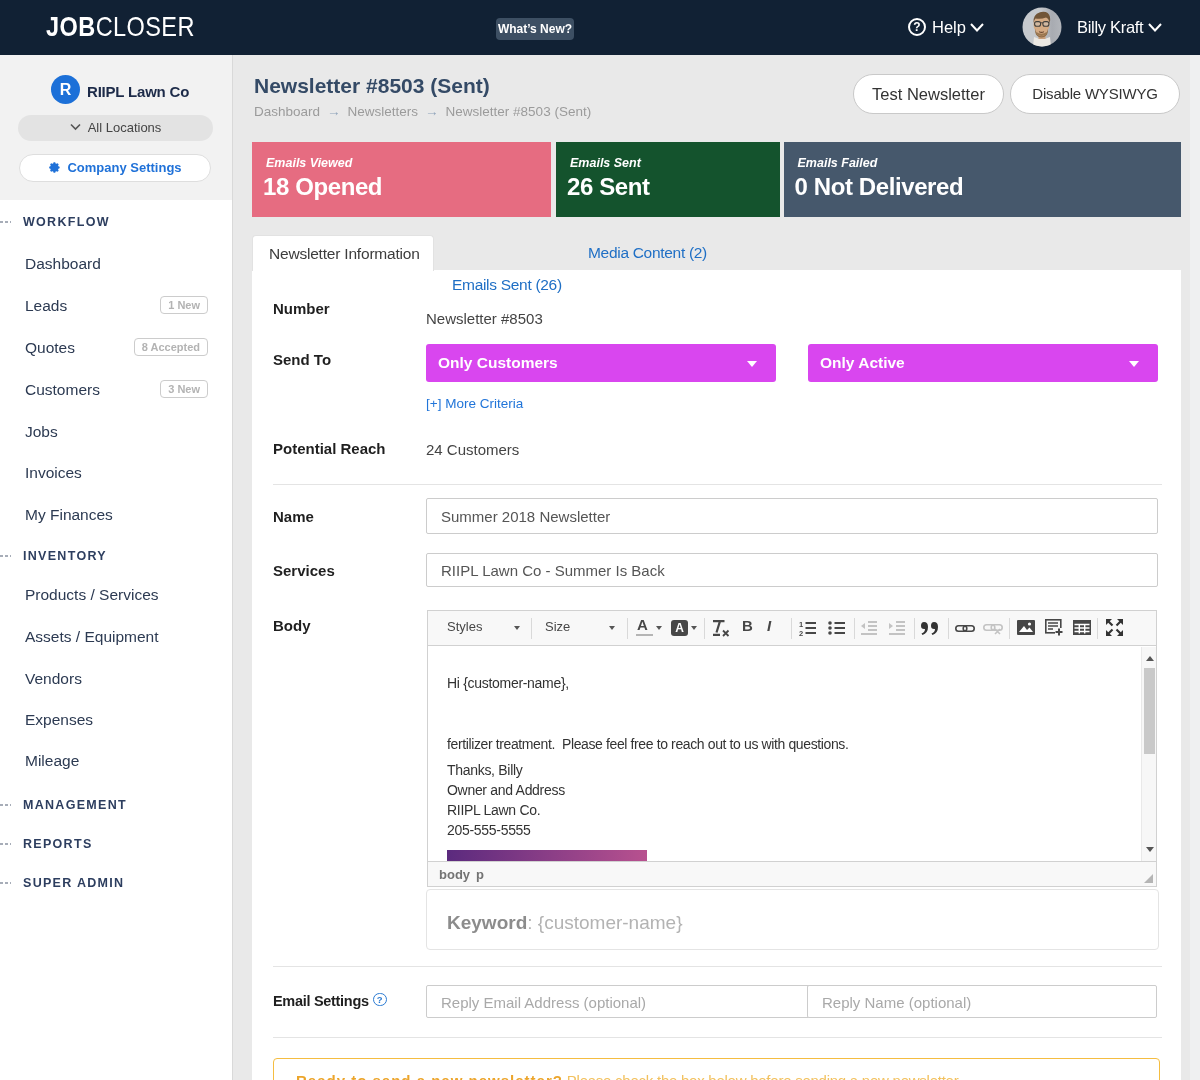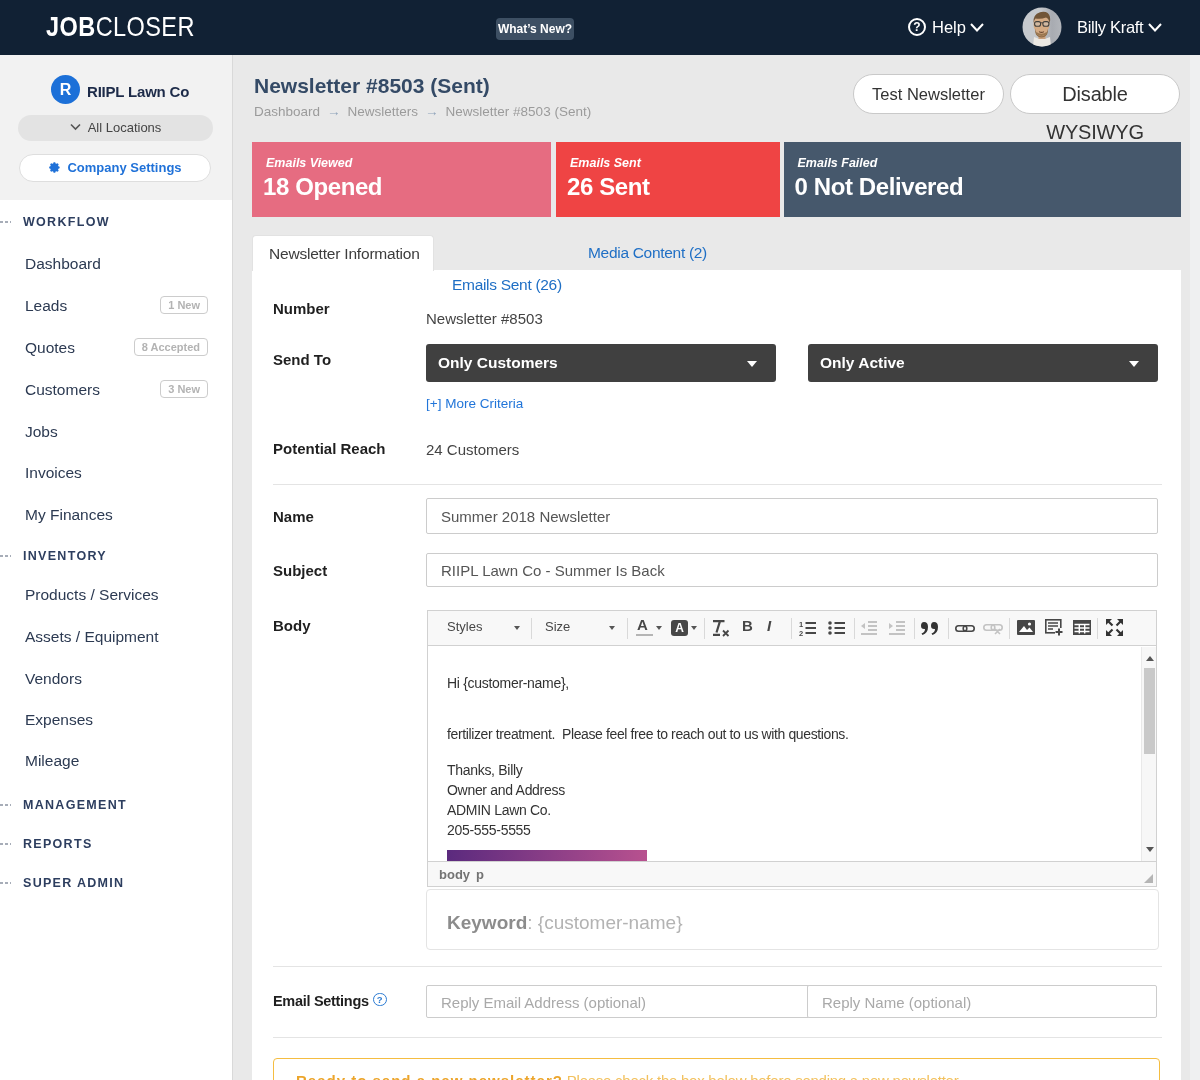--- a/index.html
+++ b/index.html
@@ -43,21 +43,21 @@
   .slab { position:absolute; left:14px; top:14px; font-size:12.5px; font-style:italic; font-weight:700; color:#fff; }
   .sbig { position:absolute; left:11px; top:31px; font-size:24px; letter-spacing:-0.4px; font-weight:700; color:#fff; }
 
   
   .tab-act { position:absolute; left:252px; top:235px; width:182px; height:36px; background:#fff; border:1px solid #e2e2e2; border-bottom:none; border-radius:4px 4px 0 0; font-size:15.5px; letter-spacing:-0.2px; color:#3c3c3c; line-height:36px; padding-left:16px; }
   .tab { position:absolute; top:244px; font-size:15.5px; letter-spacing:-0.3px; color:#1f6fc5; }
   .panel { position:absolute; left:252px; top:270px; width:929px; height:810px; background:#fff; }
 
   .lbl { position:absolute; font-size:15px; font-weight:700; color:#1f1f1f; }
   .val { position:absolute; font-size:15px; color:#444; }
-  .dd { position:absolute; top:344px; width:350px; height:38px; background:#404040; border-radius:3px; color:#fff; font-size:15.5px; font-weight:700; line-height:38px; padding-left:12px; }
+  .dd { position:absolute; top:344px; width:350px; height:38px; background:#d946ef; border-radius:3px; color:#fff; font-size:15.5px; font-weight:700; line-height:38px; padding-left:12px; }
   .ddcaret { position:absolute; top:17px; width:0; height:0; border-left:5.5px solid transparent; border-right:5.5px solid transparent; border-top:6px solid #fff; }
   .hr { position:absolute; left:273px; width:889px; height:1px; background:#e4e4e4; }
   .inp { position:absolute; border:1px solid #ccc; border-radius:2px; background:#fff; font-size:15px; color:#555; }
   .inp span { position:absolute; left:14px; }
   .ph { color:#a9a9a9; }
 
   
   .editor { position:absolute; left:427px; top:610px; width:730px; height:277px; border:1px solid #d1d1d1; background:#fff; }
   .etoolbar { position:absolute; left:0; top:0; width:728px; height:35px; background:#f8f8f8; border-bottom:1px solid #d1d1d1; }
   .tsep { position:absolute; top:7px; width:1px; height:21px; background:#d9d9d9; }
@@ -153,27 +153,27 @@
     <div class="nh" style="top:782px;">REPORTS</div>
   <div class="dash" style="top:827px;"></div>
     <div class="nh" style="top:821px;">SUPER ADMIN</div>
 </div>
 
 <div class="abs" style="left:1190px; top:55px; width:10px; height:1025px; background:#eff0f1;"></div>
 
 <div class="h1">Newsletter #8503 (Sent)</div>
 <div class="crumb">Dashboard<span class="arr">→</span>Newsletters<span class="arr">→</span>Newsletter #8503 (Sent)</div>
 <div class="hbtn" style="left:853px; width:151px;">Test Newsletter</div>
-<div class="hbtn" style="left:1010px; width:170px; font-size:20px; letter-spacing:-0.2px;">Disable WYSIWYG</div>
+<div class="hbtn" style="left:1010px; width:170px; font-size:15px; letter-spacing:-0.2px;">Disable WYSIWYG</div>
 
 <div class="seg" style="left:252px; width:299px; background:#e66c81;">
     <div class="slab">Emails Viewed</div>
     <div class="sbig">18 Opened</div>
   </div>
-<div class="seg" style="left:556px; width:224px; background:#ef4444;">
+<div class="seg" style="left:556px; width:224px; background:#14532d;">
     <div class="slab">Emails Sent</div>
     <div class="sbig">26 Sent</div>
   </div>
 <div class="seg" style="left:783.5px; width:397.5px; background:#46586c;">
     <div class="slab">Emails Failed</div>
     <div class="sbig">0 Not Delivered</div>
   </div>
 
 <div class="panel"></div>
 <div class="tab-act">Newsletter Information</div>
@@ -186,21 +186,21 @@
 <div class="dd" style="left:426px;">Only Customers<div class="ddcaret" style="right:19px;"></div></div>
 <div class="dd" style="left:808px;">Only Active<div class="ddcaret" style="right:19px;"></div></div>
 <div class="val" style="left:426px; top:396px; color:#2175d9; font-size:13.5px;">[+] More Criteria</div>
 <div class="lbl" style="left:273px; top:440px;">Potential Reach</div>
 <div class="val" style="left:426px; top:441px;">24 Customers</div>
 <div class="hr" style="top:484px;"></div>
 <div class="lbl" style="left:273px; top:508px;">Name</div>
 <div class="inp" style="left:426px; top:498px; width:732px; height:36px;">
     <span style="top:9px;">Summer 2018 Newsletter</span>
   </div>
-<div class="lbl" style="left:273px; top:562px;">Subject</div>
+<div class="lbl" style="left:273px; top:562px;">Services</div>
 <div class="inp" style="left:426px; top:553px; width:732px; height:34px;">
     <span style="top:8px;">RIIPL Lawn Co - Summer Is Back</span>
   </div>
 <div class="lbl" style="left:273px; top:617px;">Body</div>
 
 <div class="editor">
   <div class="etoolbar">
     <div class="ttext" style="left:19px;">Styles</div>
     <div class="tcaret" style="left:86px; top:15px;"></div>
     <div class="tsep" style="left:103px;"></div>
@@ -279,24 +279,24 @@
         <g fill="#333">
           <path d="M0 0 H6 L0 6 Z"></path>
           <path d="M17 0 V6 L11 0 Z"></path>
           <path d="M0 17 H6 L0 11 Z"></path>
           <path d="M17 17 H11 L17 11 Z"></path>
         </g>
       </svg>
   </div>
   <div class="ebody">
     <div class="eline" style="top:28px;">Hi {customer-name},</div>
-    <div class="eline" style="top:79px; letter-spacing:-0.38px;">fertilizer treatment.&nbsp; Please feel free to reach out to us with questions.</div>
+    <div class="eline" style="top:89px; letter-spacing:-0.38px;">fertilizer treatment.&nbsp; Please feel free to reach out to us with questions.</div>
     <div class="eline" style="top:115px;">Thanks, Billy</div>
     <div class="eline" style="top:135px;">Owner and Address</div>
-    <div class="eline" style="top:155px;">ADMIN Lawn Co.</div>
+    <div class="eline" style="top:155px;">RIIPL Lawn Co.</div>
     <div class="eline" style="top:175px;">205-555-5555</div>
     <div class="eline" style="top:203px; width:200px; height:11px; background:linear-gradient(90deg,#5b2a7e,#b8518f);"></div>
   </div>
   <div class="escroll">
     <div class="sarr" style="top:9px; border-left:4px solid transparent; border-right:4px solid transparent; border-bottom:5px solid #555;"></div>
     <div class="ethumb"></div>
     <div class="sarr" style="top:200px; border-left:4px solid transparent; border-right:4px solid transparent; border-top:5px solid #555;"></div>
   </div>
   <div class="estatus">
     <span style="position:absolute; left:11px; top:5px;">body</span>

